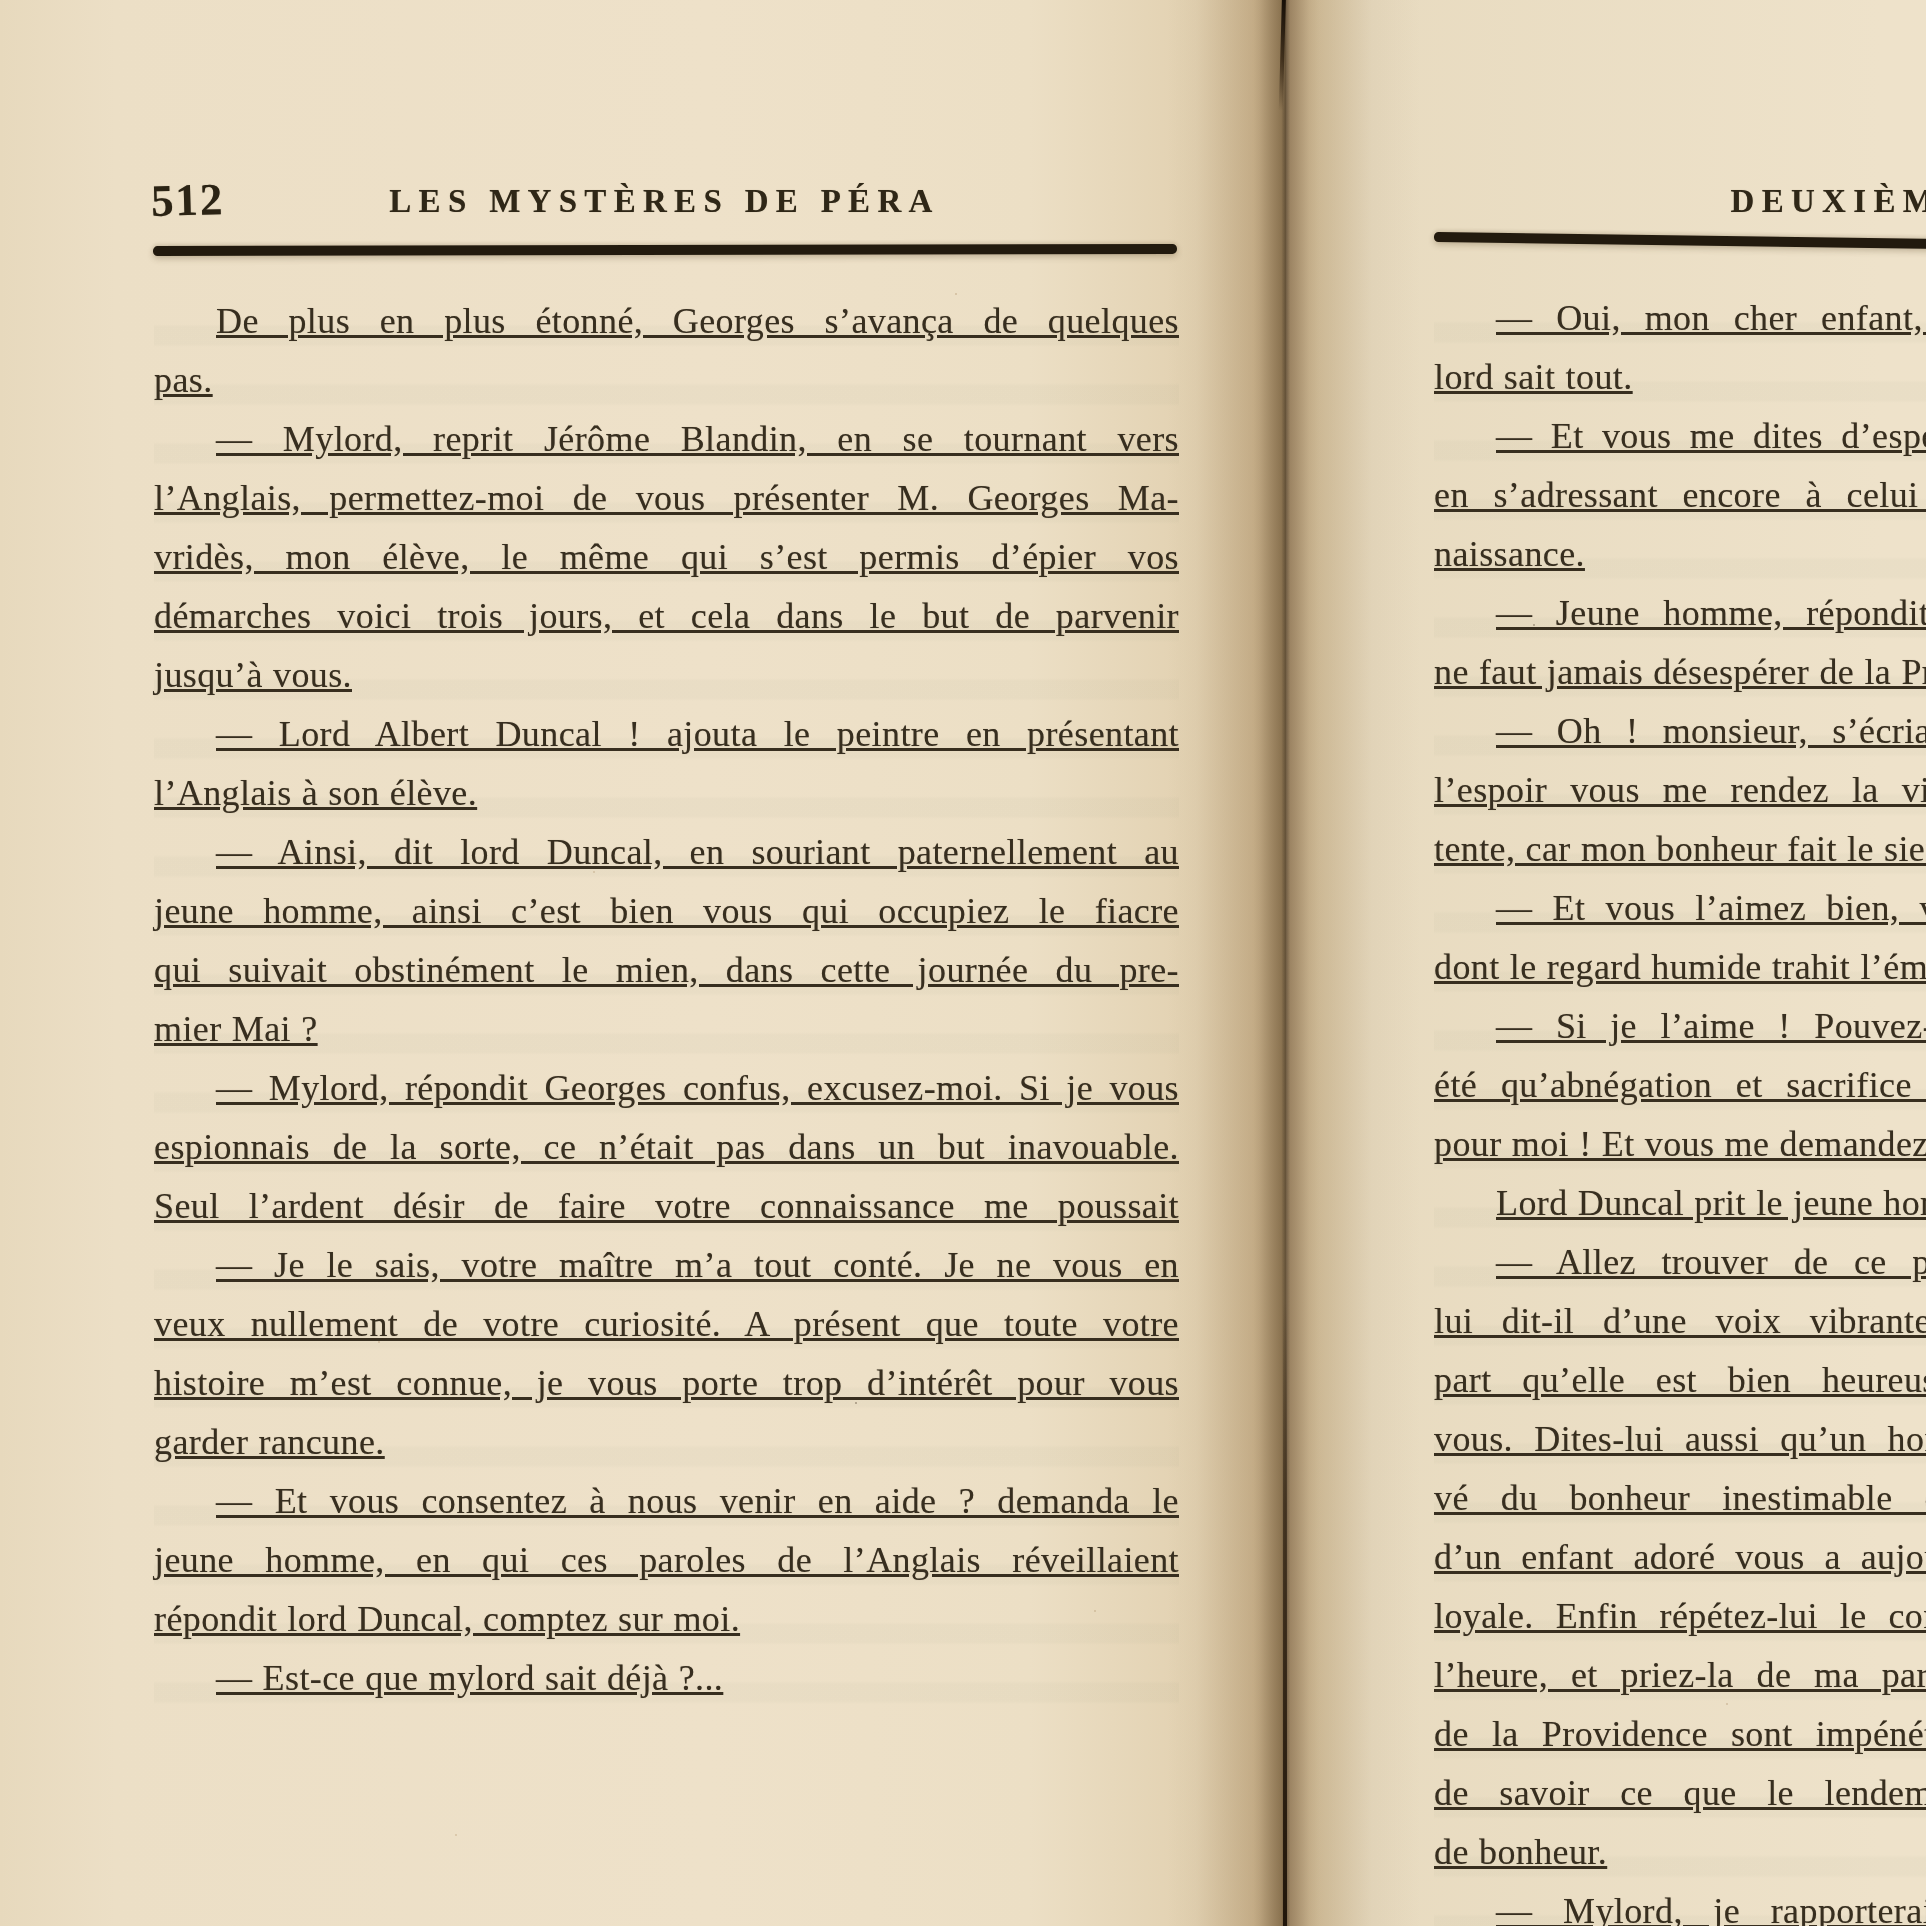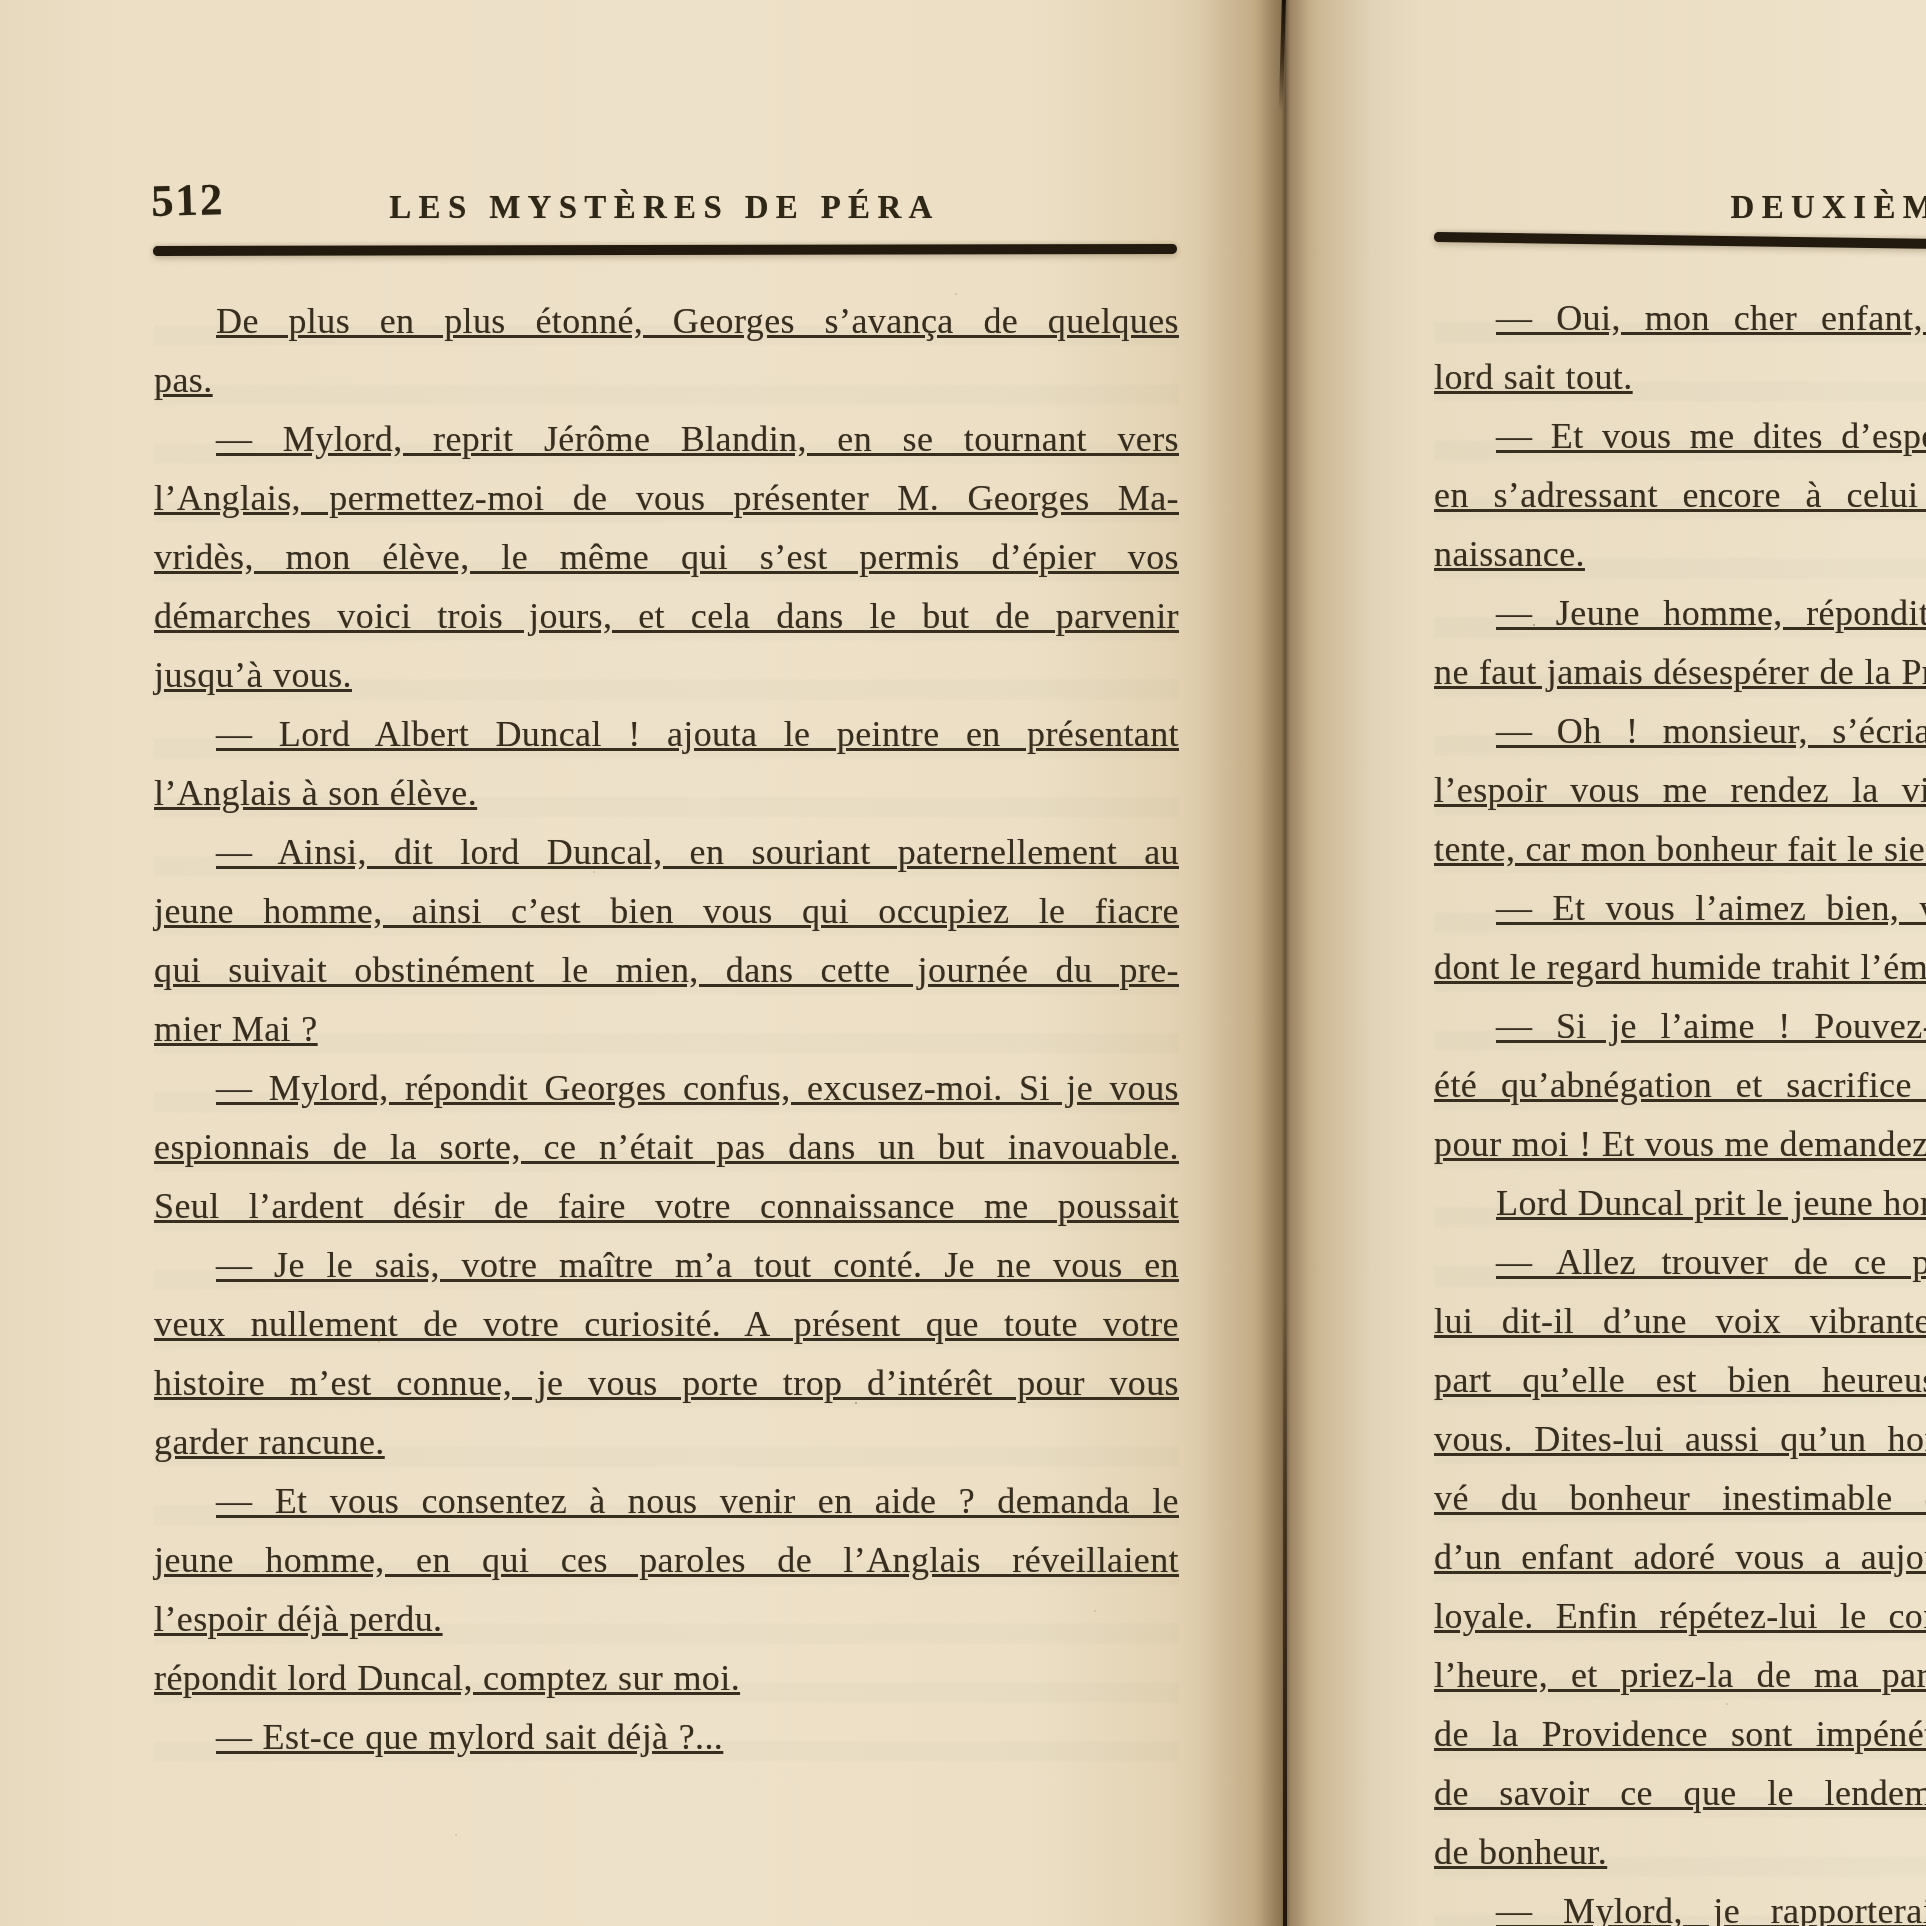--- a/index.html
+++ b/index.html
@@ -62,21 +62,20 @@
     color: #2b2314;
     text-shadow: 0 0 0.8px rgba(43,35,20,.45);
   }
   .num-left  { left: 151px; transform: rotate(-1.6deg); }
   .running-title {
     position: absolute; top: 176px; height: 51px; line-height: 51px;
     font-size: 33px; font-weight: 700; letter-spacing: 7.3px;
     text-align: center; white-space: nowrap;
     color: #2f2717;
     text-shadow: 0 0 0.8px rgba(47,39,23,.4);
-    margin-top: 6px;
   }
   .title-left  { left: 154px;  width: 1021px; }
   .title-right { left: 1434px; width: 1029px; }
   .rule {
     position: absolute; height: 9.6px;
     background: #221a0e; border-radius: 4.6px;
     box-shadow: 0 2.7px 6.2px rgba(80,60,30,.28), 0 -1.5px 3.9px rgba(80,60,30,.14);
   }
   .rule-left  { left: 153px;  top: 245px; width: 1024px; transform: rotate(-0.12deg); }
   .rule-right { left: 1434px; top: 232px; width: 1037px; transform: rotate(0.78deg); transform-origin: 0 50%; }
@@ -158,21 +157,20 @@
       <div class="textline pend">mier Mai ?</div>
       <div class="textline indent">— Mylord, répondit Georges confus, excusez-moi. Si je vous</div>
       <div class="textline">espionnais de la sorte, ce n’était pas dans un but inavouable.</div>
       <div class="textline">Seul l’ardent désir de faire votre connaissance me poussait</div>
       <div class="textline indent">— Je le sais, votre maître m’a tout conté. Je ne vous en</div>
       <div class="textline">veux nullement de votre curiosité. A présent que toute votre</div>
       <div class="textline">histoire m’est connue, je vous porte trop d’intérêt pour vous</div>
       <div class="textline pend">garder rancune.</div>
       <div class="textline indent">— Et vous consentez à nous venir en aide ? demanda le</div>
       <div class="textline">jeune homme, en qui ces paroles de l’Anglais réveillaient</div>
-      <div class="textline pend">l’espoir déjà perdu.</div>
       <div class="textline pend">répondit lord Duncal, comptez sur moi.</div>
       <div class="textline indent pend">— Est-ce que mylord sait déjà ?...</div>
     </div>
   <div class="body body-right">
       <div class="textline indent">— Oui, mon cher enfant, interrompit le peintre, oui, my-</div>
       <div class="textline pend">lord sait tout.</div>
       <div class="textline indent">— Et vous me dites d’espérer ? interrogea le jeune homme,</div>
       <div class="textline">en s’adressant encore à celui dont il venait de faire la con-</div>
       <div class="textline pend">naissance.</div>
       <div class="textline indent">— Jeune homme, répondit lord Duncal d’un ton grave, il</div>

